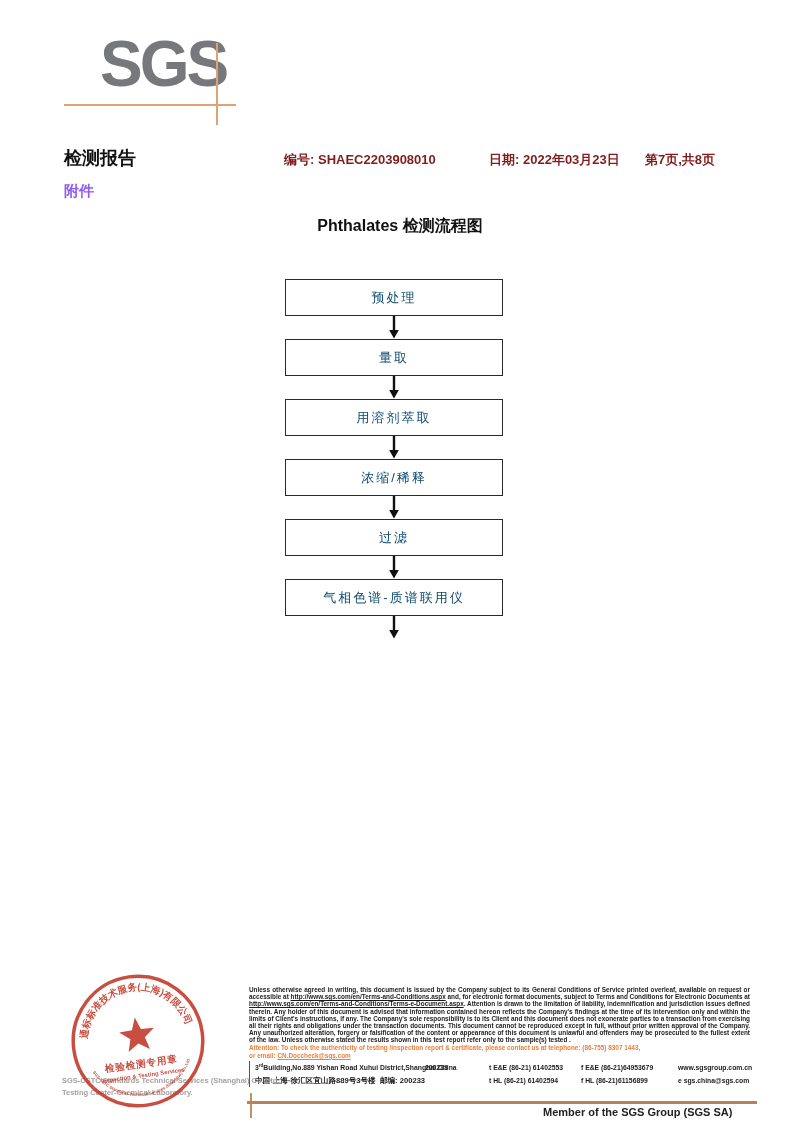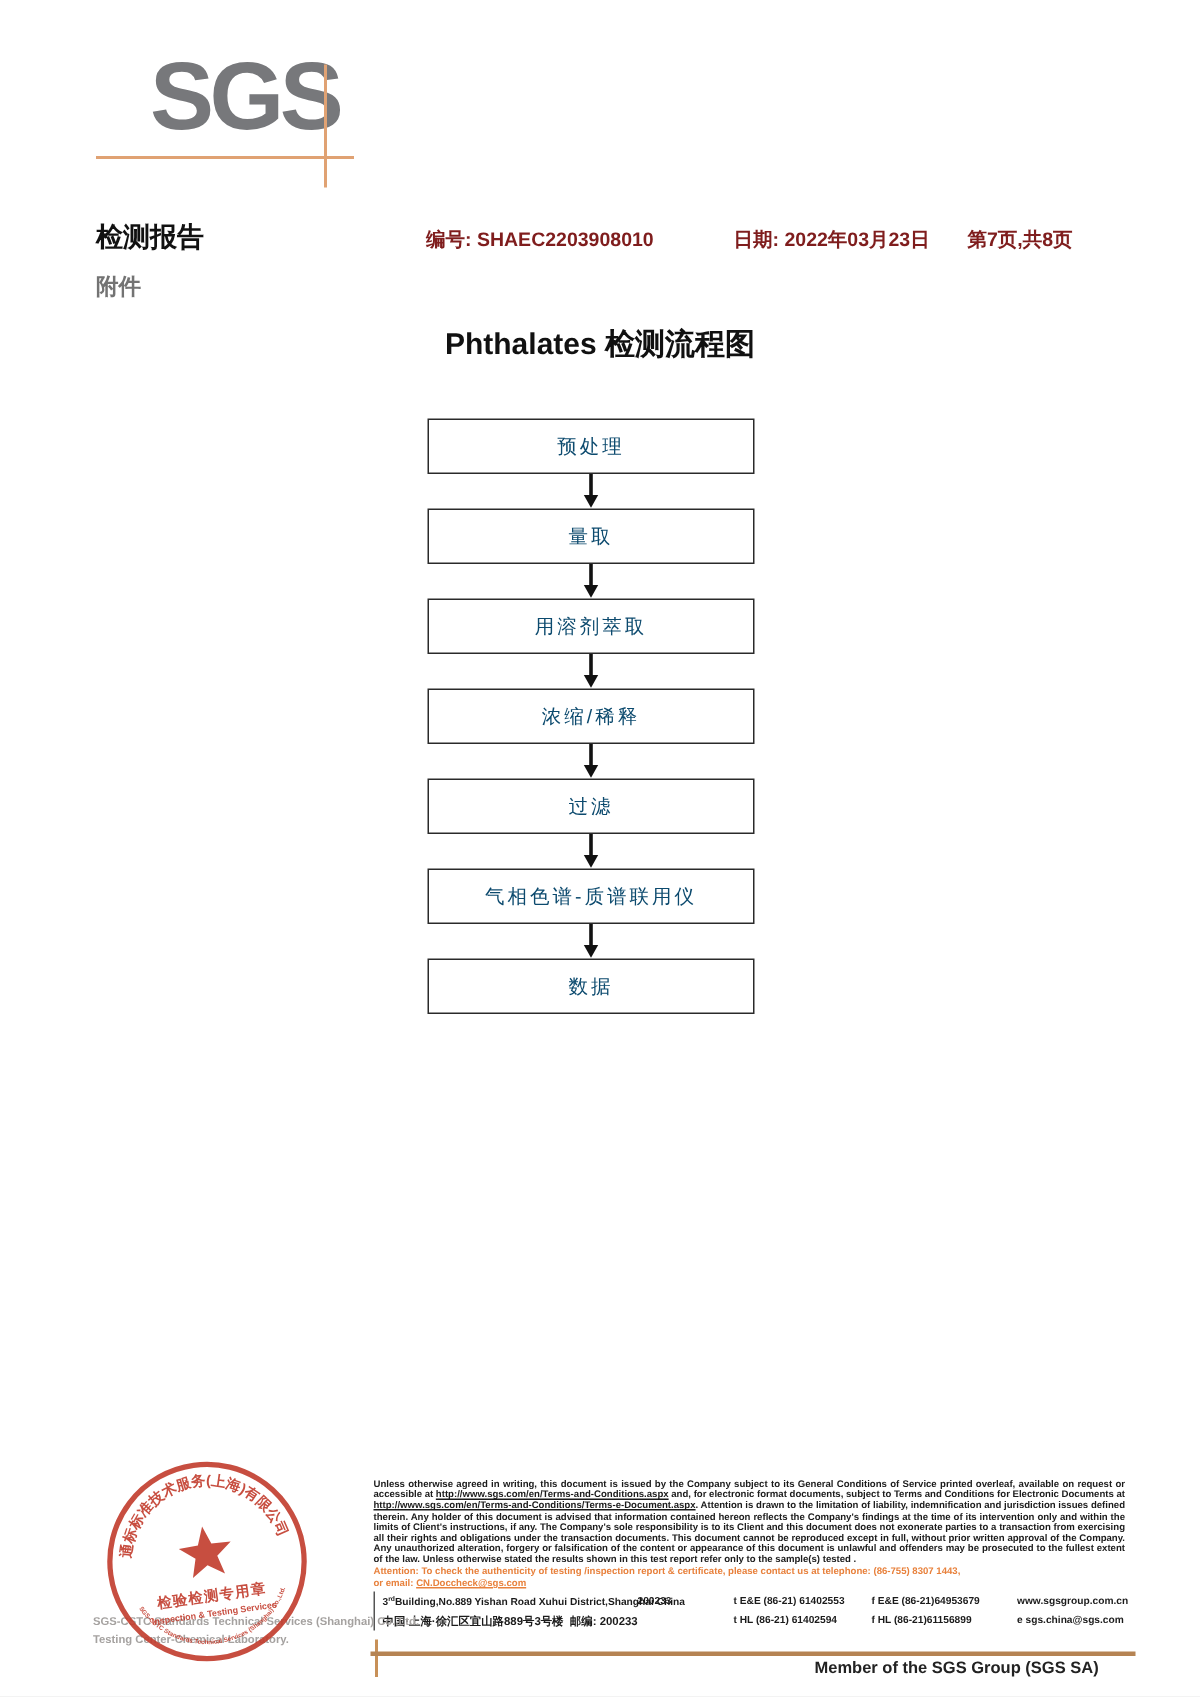--- a/index.html
+++ b/index.html
@@ -10,24 +10,24 @@
   
   .logo-wrap { position:absolute; left:64px; top:30px; width:180px; height:100px; }
   .logo-text { position:absolute; left:36px; top:2px; font-size:64px; font-weight:800; letter-spacing:-3px; color:#77787B; line-height:1;text-align:center; }
   .logo-hline { position:absolute; left:64px; top:104px; width:172px; height:2px; background:#E0A273; }
   .logo-vline { position:absolute; left:216px; top:43px; width:2px; height:82px; background:#E0A273; }
 
   
   .report-title { position:absolute; left:64px; top:146px; font-size:18px; font-weight:700; color:#111; }
   .hdr-item { position:absolute; top:151px; font-size:13px; font-weight:600; color:#7f1d1d; white-space:nowrap; }
   .hdr-no { left:284px; } .hdr-date { left:489px; } .hdr-page { left:645px; }
-  .attachment { position:absolute; left:64px; top:182px; font-size:15px; font-weight:700; color:#737373; }
+  .attachment { position:absolute; left:64px; top:182px; font-size:15px; font-weight:700; color:#8b5cf6; }
 
   
-  .chart-title { position:absolute; left:0; top:216px; width:800px; text-align:center; font-size:20px; font-weight:700; color:#111; }
+  .chart-title { position:absolute; left:0; top:216px; width:800px; text-align:center; font-size:16px; font-weight:700; color:#111; }
   .flowchart { position:absolute; left:285px; top:279px; width:218px; display:flex; flex-direction:column; }
   .fbox { height:37px; border:1px solid #2a2a2a; background:#fff; display:flex; align-items:center; justify-content:center; font-size:13px; letter-spacing:2px; color:#0c4a6e; }
   .farrow { height:23px; display:flex; align-items:center; justify-content:center; }
   .farrow svg { display:block; }
 
   
   .footer-text { position:absolute; left:213px; top:986px; width:501px;margin-left:36px; }
   .legal { font-size:6.4px; line-height:1.12; font-weight:700; color:#1b1b1b; text-align:justify; }
   .legal .url { text-decoration:underline; }
   .attention { margin-top:1px; font-size:6.4px; line-height:1.15; font-weight:700; color:#E8813C; }
@@ -105,21 +105,20 @@
           <polygon points="1.2,14 10.8,14 6,22.5" fill="#111"></polygon>
         </svg>
       </div>
     <div class="fbox">气相色谱-质谱联用仪</div>
     <div class="farrow">
         <svg width="12" height="23" viewBox="0 0 12 23">
           <line x1="6" y1="0" x2="6" y2="15" stroke="#111" stroke-width="2.4"></line>
           <polygon points="1.2,14 10.8,14 6,22.5" fill="#111"></polygon>
         </svg>
       </div>
-    <div class="fbox">数据</div>
   </div>
 
   <div class="footer-text">
     <div class="legal"><span>Unless otherwise agreed in writing, this document is issued by the Company subject to its General Conditions of Service printed overleaf, available on request or accessible at </span><span class="url">http://www.sgs.com/en/Terms-and-Conditions.aspx</span><span> and, for electronic format documents, subject to Terms and Conditions for Electronic Documents at </span><span class="url">http://www.sgs.com/en/Terms-and-Conditions/Terms-e-Document.aspx</span><span>. Attention is drawn to the limitation of liability, indemnification and jurisdiction issues defined therein. Any holder of this document is advised that information contained hereon reflects the Company's findings at the time of its intervention only and within the limits of Client's instructions, if any. The Company's sole responsibility is to its Client and this document does not exonerate parties to a transaction from exercising all their rights and obligations under the transaction documents. This document cannot be reproduced except in full, without prior written approval of the Company. Any unauthorized alteration, forgery or falsification of the content or appearance of this document is unlawful and offenders may be prosecuted to the fullest extent of the law. Unless otherwise stated the results shown in this test report refer only to the sample(s) tested .</span></div>
     <div class="attention">
       <span>Attention: To check the authenticity of testing /inspection report &amp; certificate, please contact us at telephone: (86-755) 8307 1443,</span><br>
       <span>or email: </span><span class="mail">CN.Doccheck@sgs.com</span>
     </div>
     <div class="address-block">
       <div><span>3</span><sup>rd</sup><span>Building,No.889 Yishan Road Xuhui District,Shanghai China</span></div>

